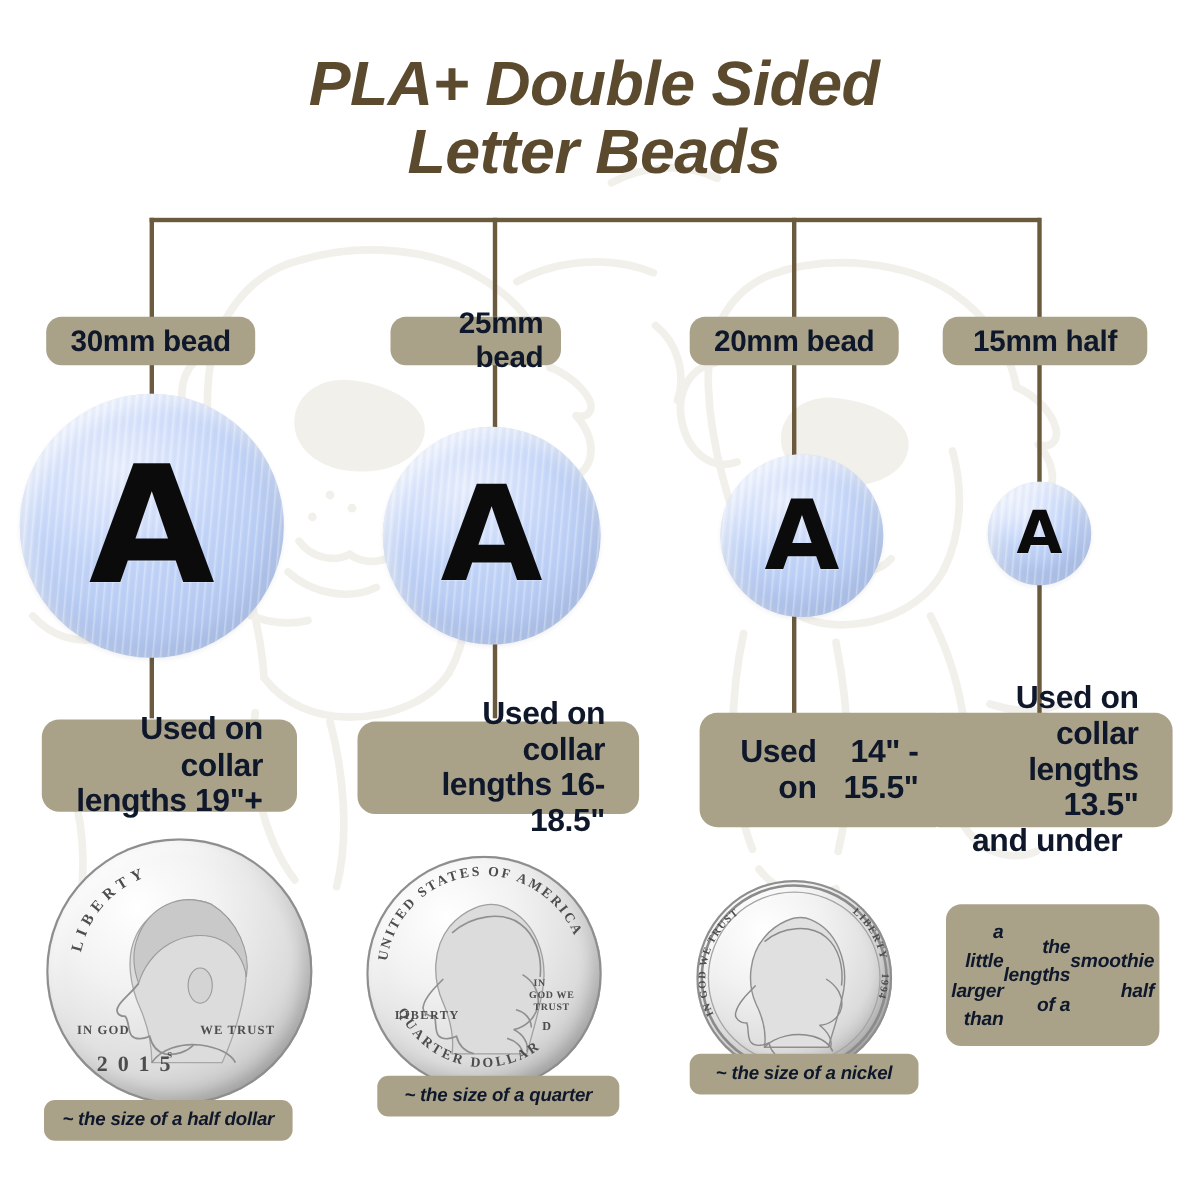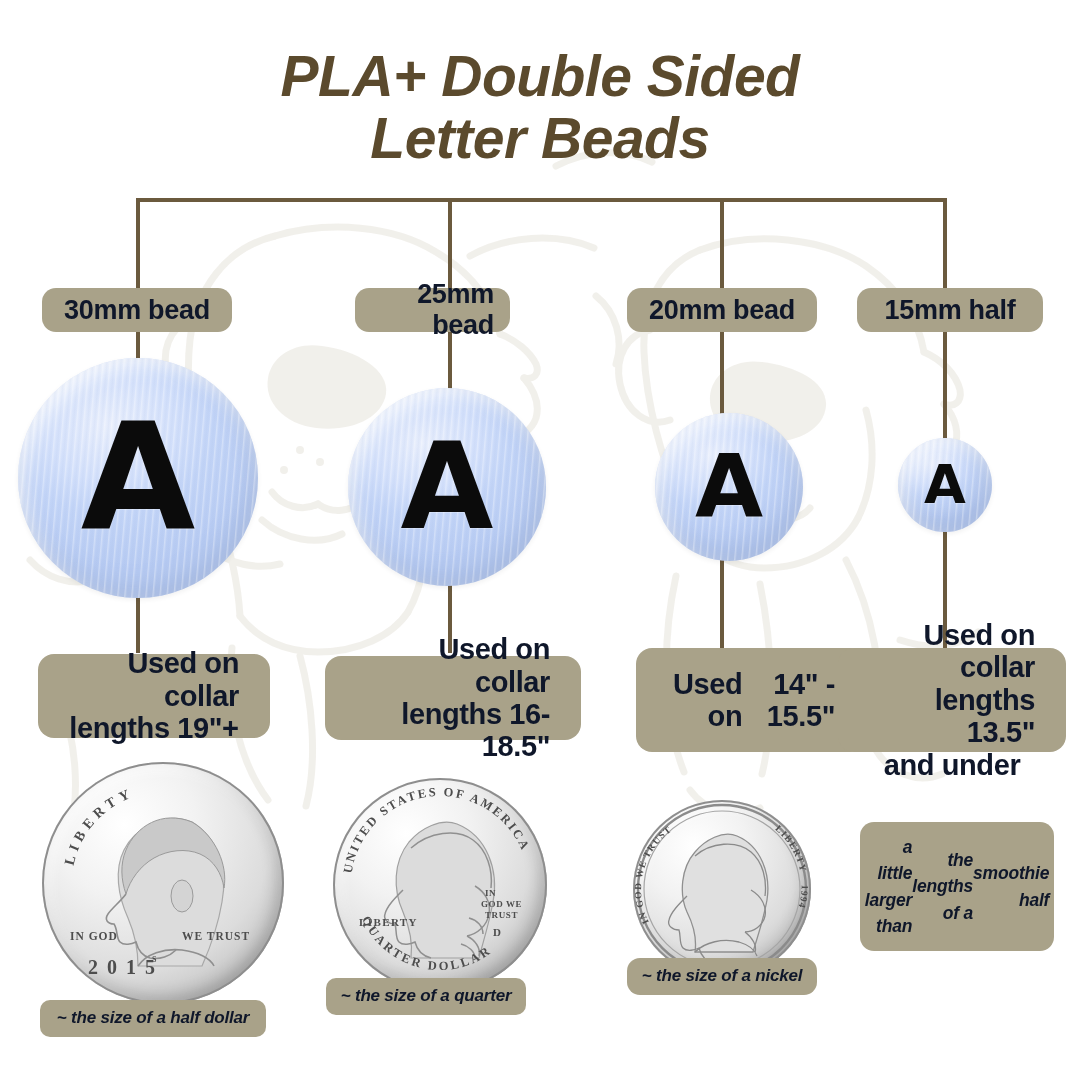--- a/index.html
+++ b/index.html
@@ -345,21 +345,21 @@
 
       <text class="ctext" x="26" y="148" font-size="11" letter-spacing="1.4">LIBERTY</text>
 
       <text class="ctext" x="152" y="118" font-size="9" letter-spacing=".6">IN</text>
       <text class="ctext" x="148" y="129" font-size="9" letter-spacing=".6">GOD WE</text>
       <text class="ctext" x="152" y="140" font-size="9" letter-spacing=".6">TRUST</text>
 
       <text class="ctext" x="160" y="158" font-size="11">D</text>
     </svg>
   </div>
-  <div class="pill caption-pill" style="left:326px;top:978px;width:200px;">
+  <div class="pill caption-pill" style="left:343px;top:978px;width:220px;">
     <span>~ the size of a quarter</span>
   </div>
 
   <div class="coin" style="left:633px;top:800px;width:178px;height:178px;">
     <div class="disc"></div>
     <svg viewBox="0 0 178 178">
       <defs>
         <path id="nkL" d="M 18 126 A 72 72 0 0 1 40 30"></path>
         <path id="nkR" d="M 140 28 A 72 72 0 0 1 150 134"></path>
       </defs>
@@ -389,21 +389,21 @@
       </text>
 
       <text class="ctext" font-size="9.5" letter-spacing="1.3">
         <textPath href="#nkR" startOffset="2%">LIBERTY</textPath>
       </text>
       <text class="ctext" font-size="9.5" letter-spacing="1">
         <textPath href="#nkR" startOffset="55%">1994</textPath>
       </text>
     </svg>
   </div>
-  <div class="pill caption-pill" style="left:627px;top:958px;width:190px;border-radius:13px;">
+  <div class="pill caption-pill" style="left:627px;top:958px;width:208px;">
     <span>~ the size of a nickel</span>
   </div>
 
   <div class="pill caption-pill multi" style="left:860px;top:822px;width:194px;flex-direction:row;">
     <span>a little larger than</span>
     <span>the lengths of a</span>
     <span>smoothie half</span>
   </div>
 
 </div>

